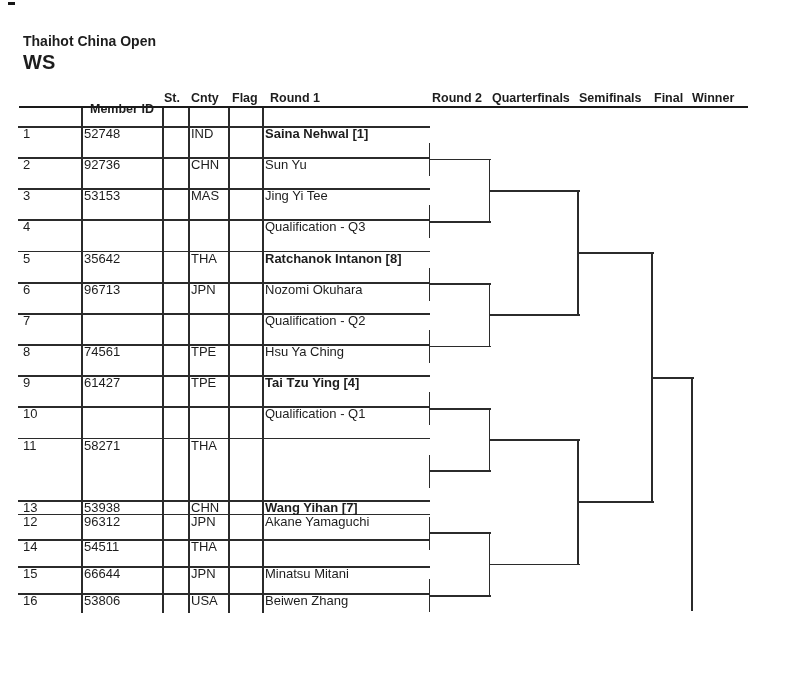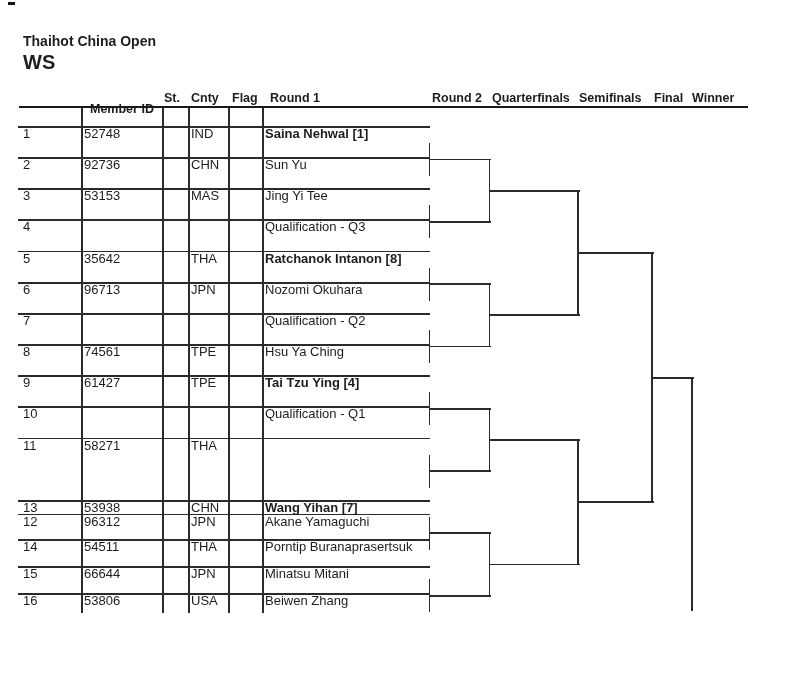--- a/index.html
+++ b/index.html
@@ -141,21 +141,20 @@
     <span class="c-pos">13</span>
     <span class="c-id">53938</span>
     <span class="c-cnty">CHN</span>
     <span class="c-name seeded">Wang Yihan [7]</span>
     <span class="row-line"></span>
   </div>
       <div class="row" style="top: 539px; text-align: center;">
     <span class="c-pos">14</span>
     <span class="c-id">54511</span>
     <span class="c-cnty">THA</span>
-    <span class="c-name">Porntip Buranaprasertsuk</span>
     <span class="row-line"></span>
   </div>
       <div class="row" style="top: 566px;">
     <span class="c-pos">15</span>
     <span class="c-id">66644</span>
     <span class="c-cnty">JPN</span>
     <span class="c-name">Minatsu Mitani</span>
     <span class="row-line"></span>
   </div>
       <div class="row" style="top: 593.25px;">

